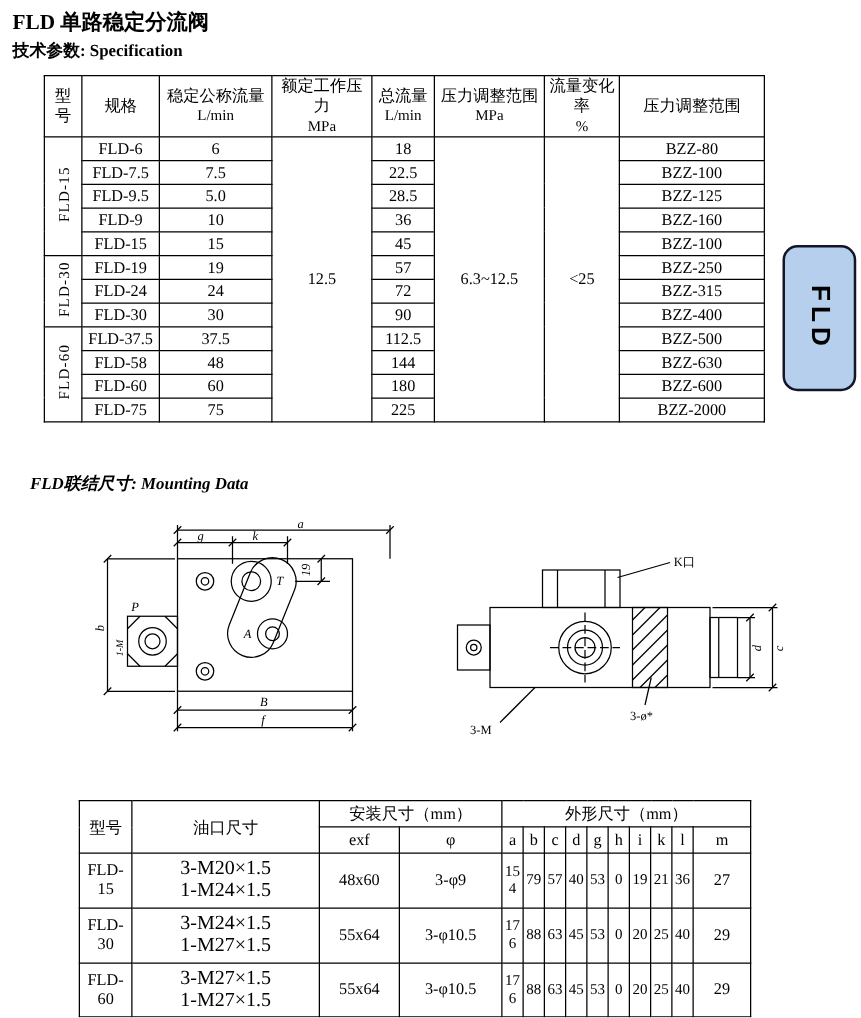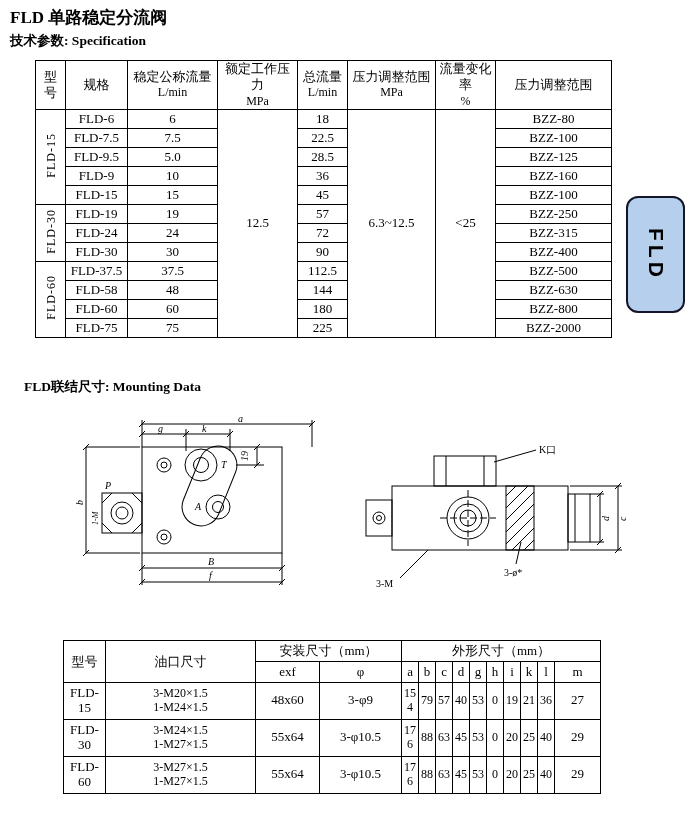--- a/index.html
+++ b/index.html
@@ -1,21 +1,21 @@
 <!DOCTYPE html>
 <html><head>
 <meta charset="utf-8">
 <style>
   html,body{margin:0;padding:0;background:#fff;}
   .page{position:relative;width:689px;height:814px;background:#fff;color:#000;
         font-family:"Liberation Serif",serif;overflow:hidden;}
   .title{position:absolute;left:10px;top:6px;font-size:17px;font-weight:bold;}
   .sec-heading{position:absolute;font-size:13.5px;font-weight:bold;}
   .spec-heading{left:10px;top:32px;}
-  .mount-heading{left:24px;top:378px;}
+  .mount-heading{left:24px;top:378px;font-style:italic;}
 
   table{border-collapse:collapse;position:absolute;table-layout:fixed;}
   th,td{border:1px solid #000;text-align:center;vertical-align:middle;
         font-weight:normal;padding:0 2px;overflow:hidden;}
 
   .spec-table{left:35px;top:60px;width:576px;font-size:13px;}
   .spec-table thead th{height:46px;line-height:1.25;}
   .spec-table td{height:18px;line-height:1.05;font-family:Liberation Serif, serif;}
   .unit{font-size:12px;}
   .vcell{padding:0;}
@@ -25,21 +25,21 @@
   .fld-tab{position:absolute;left:626px;top:196px;width:55px;height:113px;
            border:2px solid #15152a;border-radius:12px;background:#b5cfec;
            display:flex;align-items:center;justify-content:center;}
   .fld-tab span{writing-mode:vertical-rl;font-size:21px;font-weight:bold;
                 font-family:"Liberation Sans",sans-serif;letter-spacing:4px;}
 
   .mount-table{left:63px;top:640px;width:537px;font-size:13px;}
   .mount-table thead th{height:20px;}
   .mount-table td{padding:3px 1px;line-height:1.15;}
   .num{font-size:12px;word-break:break-all;padding:3px 0;}
-  .pre{white-space:pre-line;font-size:12px;text-align:center;}
+  .pre{white-space:pre-line;font-size:16px;text-align:center;}
 
   svg.draw{position:absolute;}
 </style>
 </head>
 <body>
 
 <div class="page">
 
   <div class="title">FLD 单路稳定分流阀</div>
   <div class="sec-heading spec-heading">技术参数: Specification</div>
@@ -146,21 +146,21 @@
       <tr>
         <td>FLD-58</td>
         <td>48</td>
         <td>144</td>
         <td>BZZ-630</td>
       </tr>
       <tr>
         <td>FLD-60</td>
         <td>60</td>
         <td>180</td>
-        <td>BZZ-800</td>
+        <td>BZZ-600</td>
       </tr>
       <tr>
         <td>FLD-75</td>
         <td>75</td>
         <td>225</td>
         <td>BZZ-2000</td>
       </tr>
     </tbody>
   </table>
 

